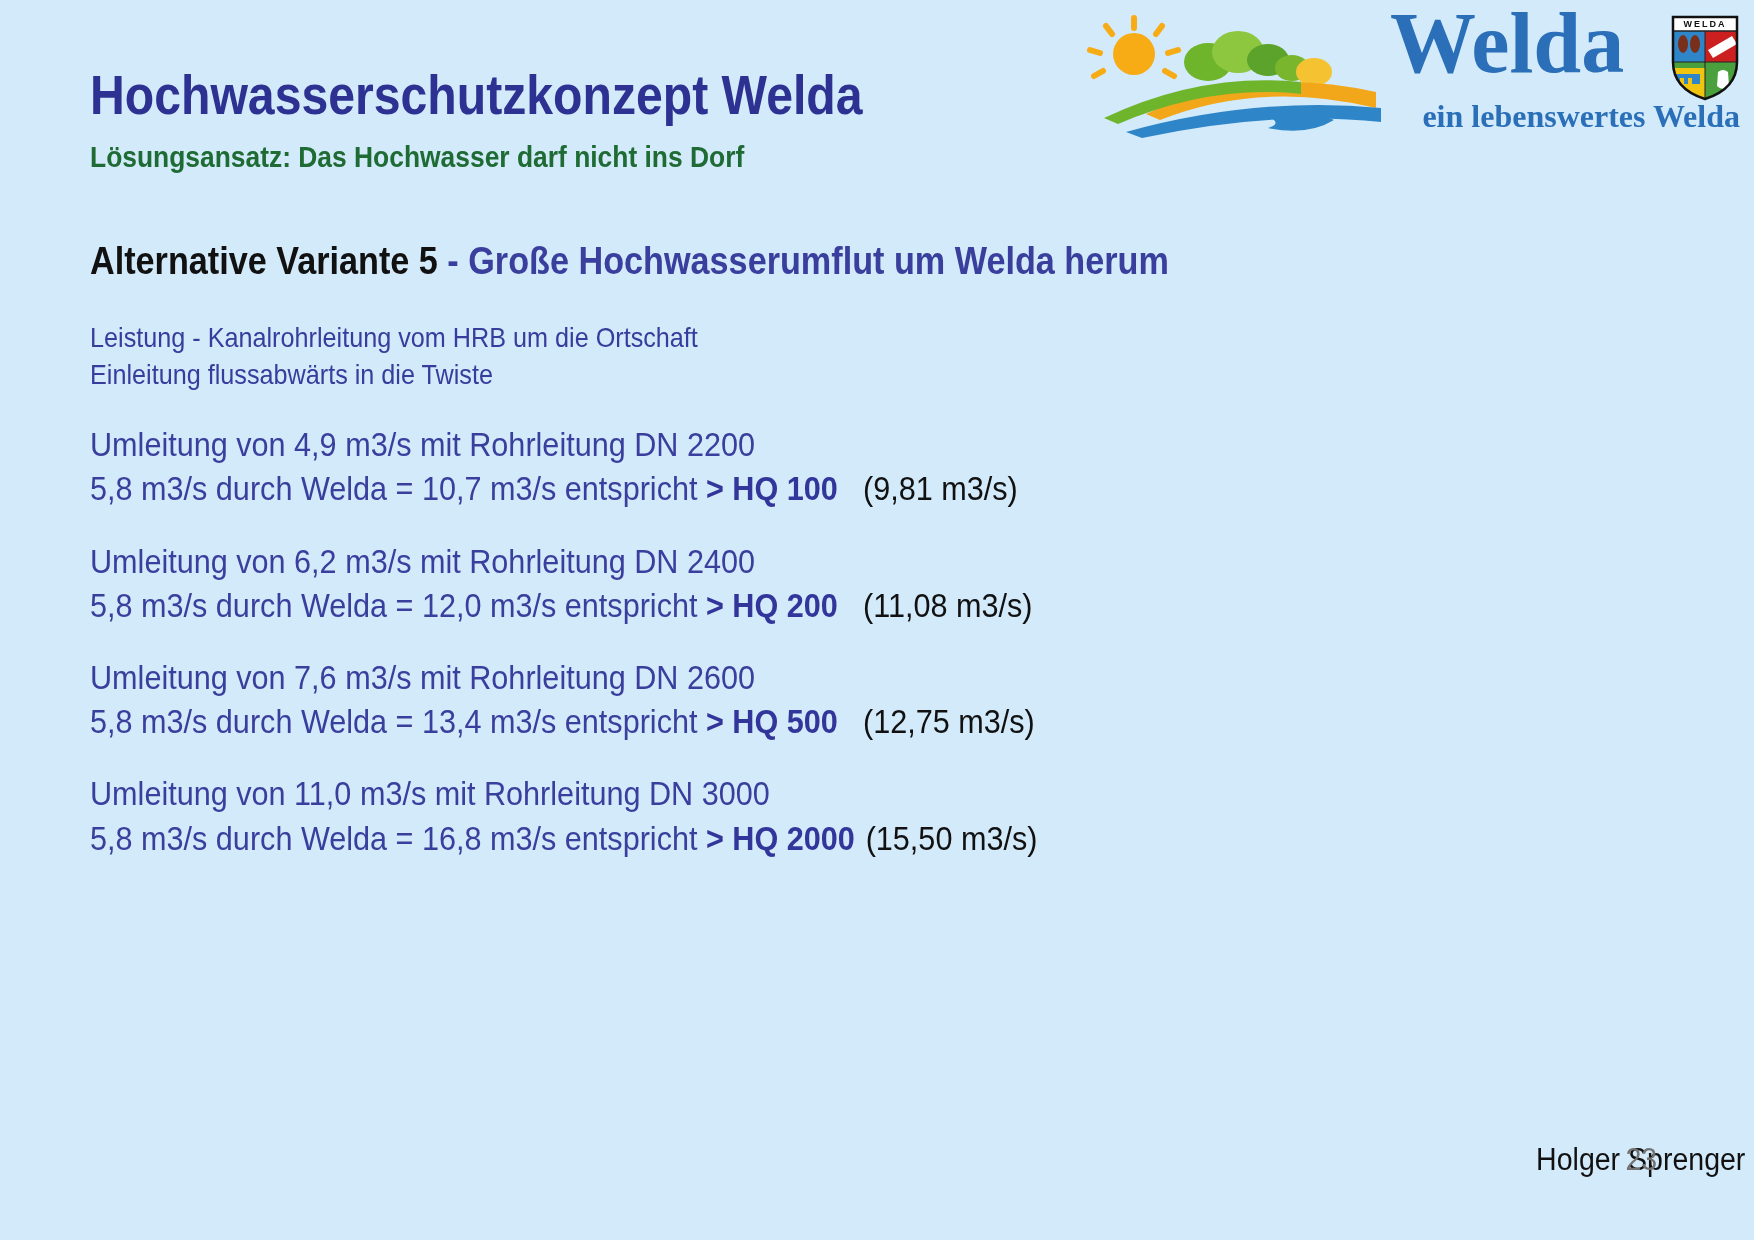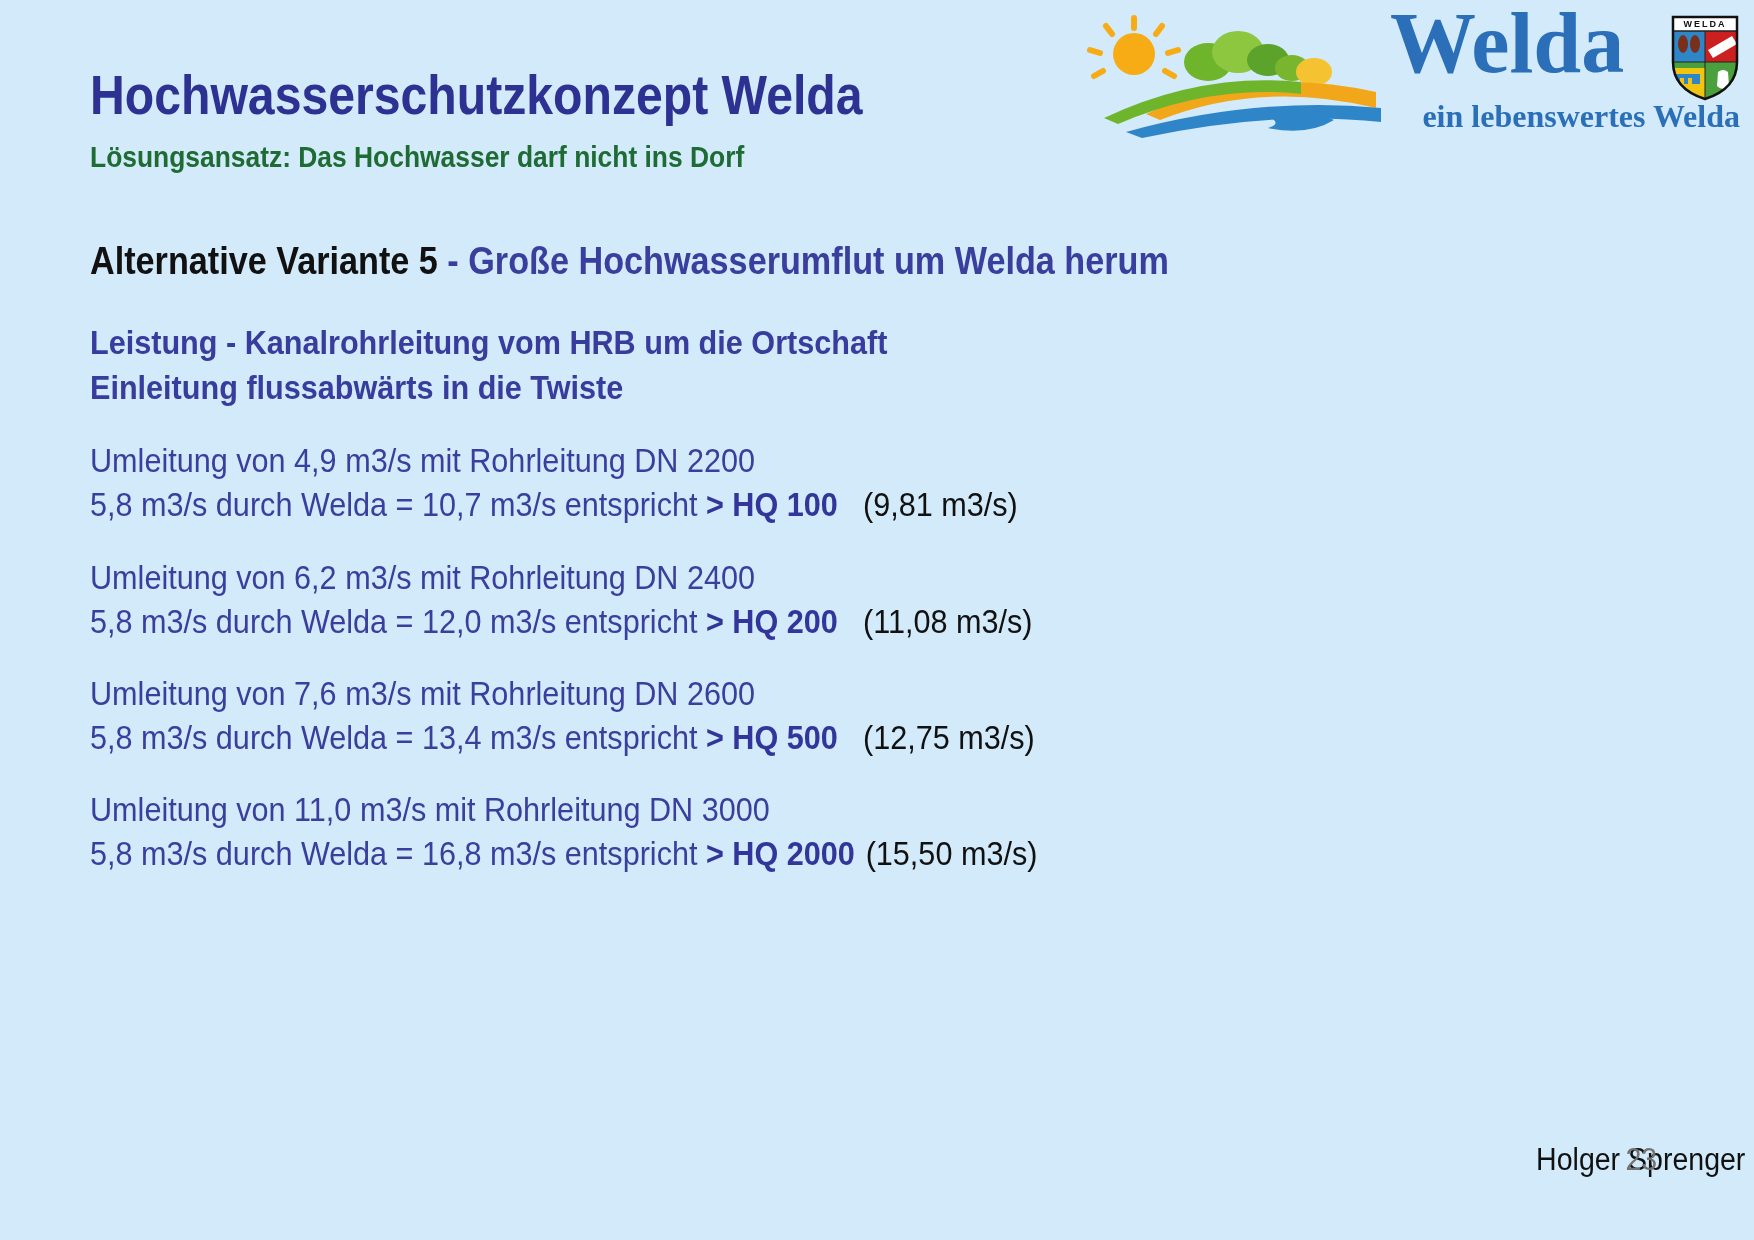--- a/index.html
+++ b/index.html
@@ -21,21 +21,21 @@
   .subtitle{
     font-size:30px;font-weight:bold;color:#1e6b34;margin-top:14px;line-height:1.1;
   }
   .subtitle .cx{transform:scaleX(0.88);}
   .variant{
     font-size:38px;font-weight:bold;margin-top:68px;line-height:1.1;
   }
   .variant .black{color:#111111;}
   .variant .blue{color:#3a3e9d;}
   .leistung{
-    font-size:34px;font-weight:bold;color:#373c9d;margin-top:38px;line-height:1.32;
+    font-size:28px;font-weight:normal;color:#373c9d;margin-top:38px;line-height:1.32;
   }
   .blocks{margin-top:12px;}
   .block{
     font-size:34px;color:#3a3e9d;margin-top:28px;line-height:1.3;
   }
   .block .hq{font-weight:bold;color:#32369a;}
   .block .paren{color:#111111;margin-left:28px;font-weight:normal;}
   .blocks .block:nth-child(n+4) .paren{margin-left:12px;}
 
   .footer-author{

